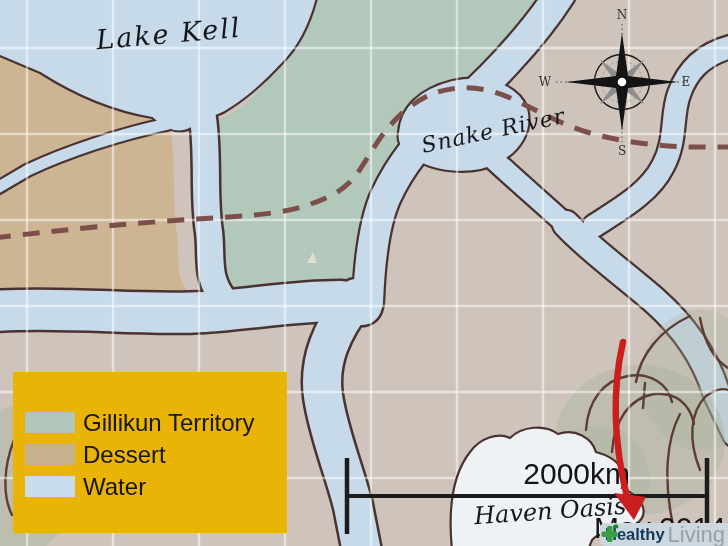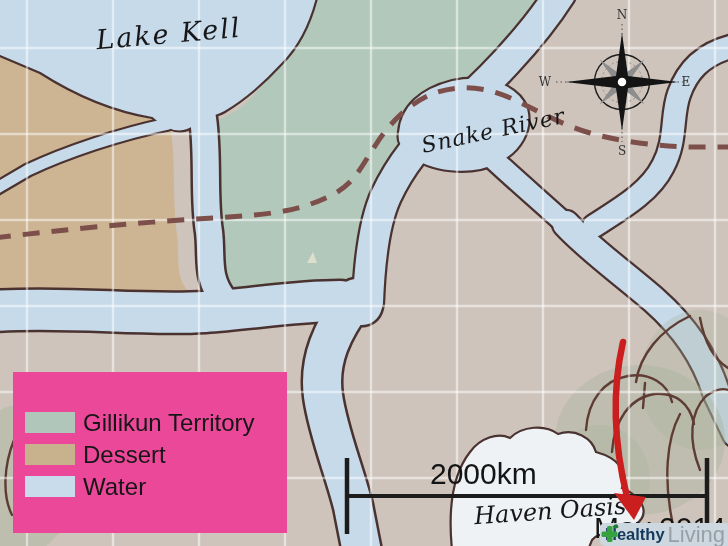--- a/index.html
+++ b/index.html
@@ -12,25 +12,25 @@
   .toplayer{position:absolute;z-index:4;}
 
   .script-label{font-family:"DejaVu Serif",serif;font-style:italic;
                 color:#17171a;white-space:nowrap;}
   #lake-label{left:96px;top:18px;font-size:27px;letter-spacing:2px;
               transform:rotate(-5deg);}
   #river-label{left:420px;top:118px;font-size:22px;letter-spacing:1px;
                transform:rotate(-12deg);}
   #oasis-label{left:474px;top:497px;font-size:24px;transform:rotate(-4deg);}
 
-  #scale-text{left:430px;top:457px;width:200px;text-align:left;
+  #scale-text{left:430px;top:457px;width:200px;text-align:right;
               font-size:30px;color:#141414;}
   #date-text{left:594px;top:511px;font-size:30px;color:#141414;white-space:nowrap;}
 
-  #legend{left:13px;top:372px;width:274px;height:161px;background:#ec4899;
+  #legend{left:13px;top:372px;width:274px;height:161px;background:#eab308;
           box-sizing:border-box;padding:40px 0 0 12px;}
   .legend-row{display:flex;align-items:center;margin-bottom:11px;height:21px;}
   .legend-swatch{width:50px;height:21px;margin-right:8px;flex:0 0 auto;}
   .legend-label{font-size:24px;color:#161616;line-height:21px;white-space:nowrap;}
 
   #logo{left:600px;top:523px;width:128px;height:23px;background:#ccd7df;
         border-radius:5px 2px 0 5px;display:flex;align-items:center;
         padding-left:3px;box-sizing:border-box;}
   #logo .brand-bold{font-size:16.5px;font-weight:bold;color:#14395c;margin-left:2px;}
   #logo .brand-light{font-size:22px;color:#98a0a7;margin-left:3px;}

